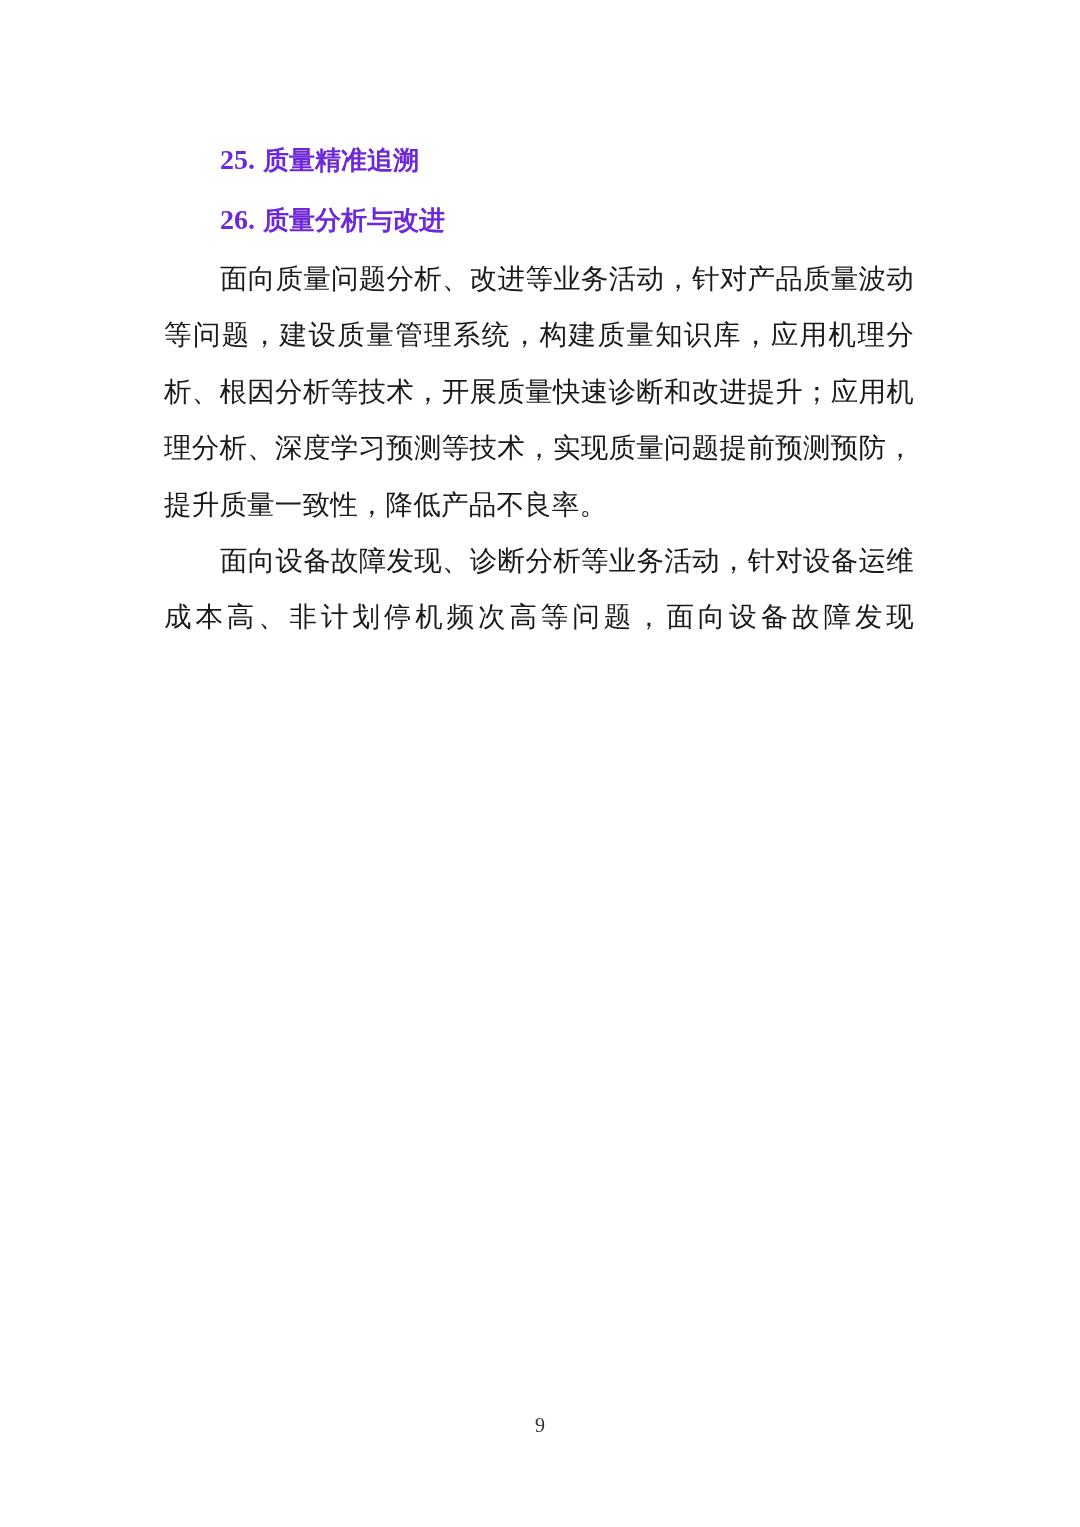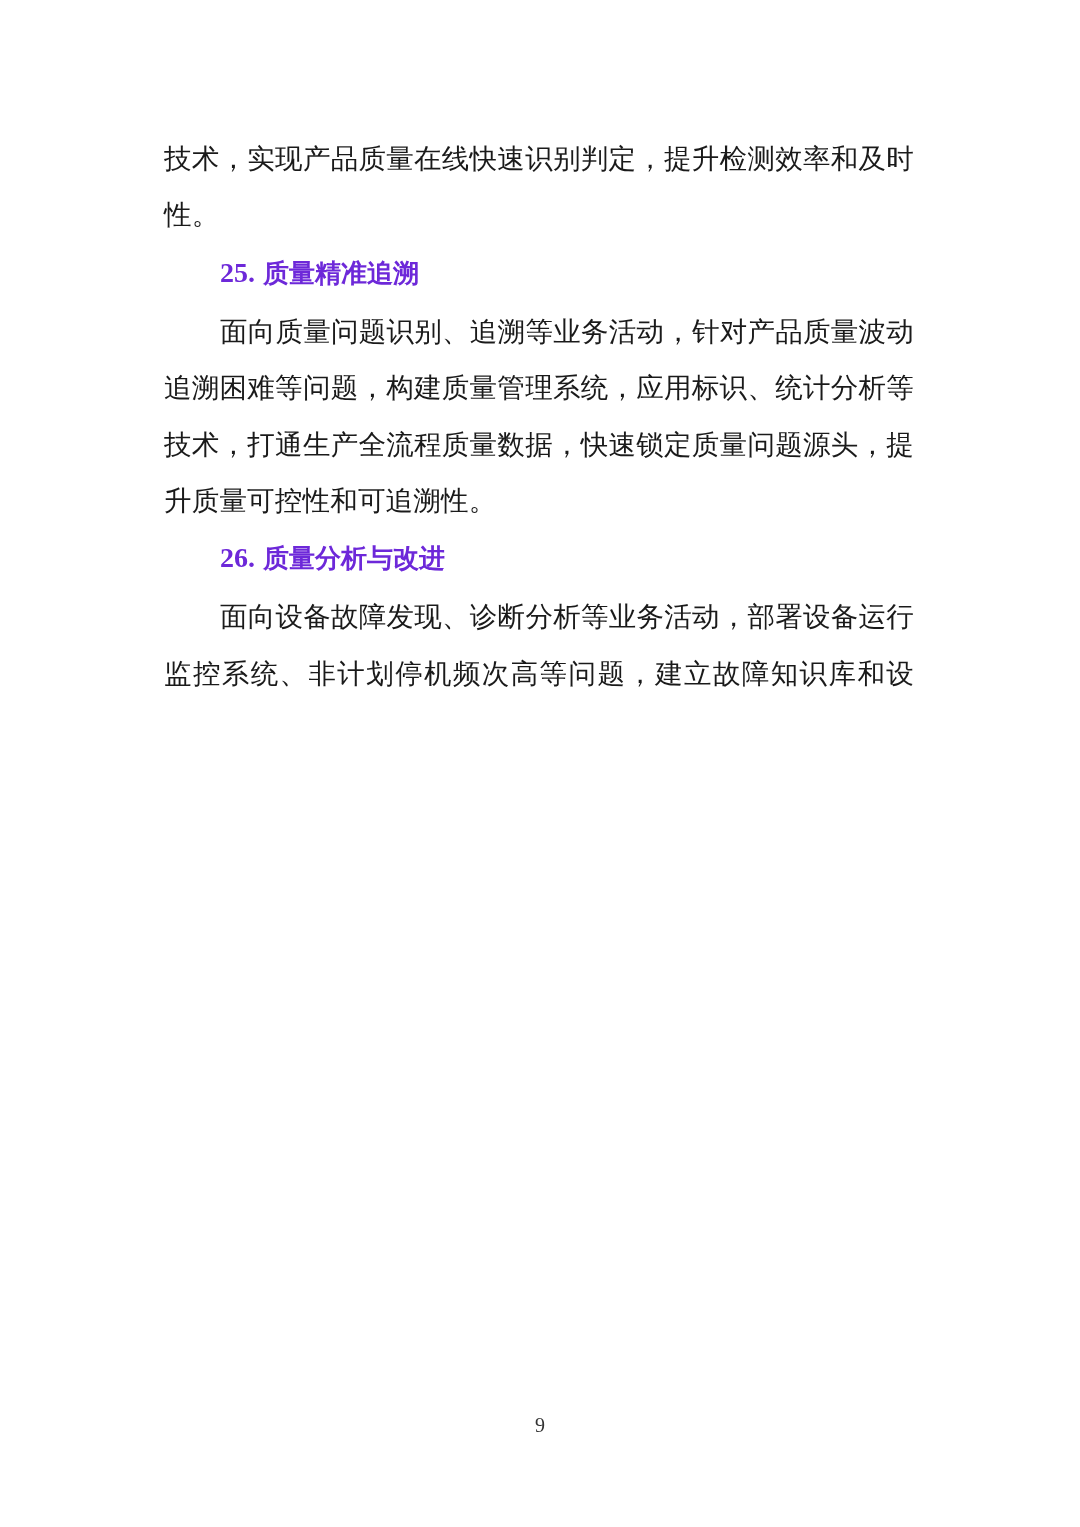--- a/index.html
+++ b/index.html
@@ -55,28 +55,27 @@
     text-align: center;
     font-family: "Liberation Serif", "DejaVu Serif", serif;
     font-size: 20px;
     color: #333333;
   }
 </style>
 </head>
 <body>
 
 <div class="page">
-  <p class="para">技术，实现产品质量在线快速识别判定，提升检测效率和及时性。</p>
 
   <h2 class="heading">
     <span class="num">25.</span><span>质量精准追溯</span>
   </h2>
-  <p class="para indent">面向质量问题识别、追溯等业务活动，针对产品质量波动追溯困难等问题，构建质量管理系统，应用标识、统计分析等技术，打通生产全流程质量数据，快速锁定质量问题源头，提升质量可控性和可追溯性。</p>
 
   <h2 class="heading">
     <span class="num">26.</span><span>质量分析与改进</span>
   </h2>
+  <p class="para indent">面向质量问题分析、改进等业务活动，针对产品质量波动等问题，建设质量管理系统，构建质量知识库，应用机理分析、根因分析等技术，开展质量快速诊断和改进提升；应用机理分析、深度学习预测等技术，实现质量问题提前预测预防，提升质量一致性，降低产品不良率。</p>
 
 
-  <p class="para indent" style="text-align-last: justify;">面向设备故障发现、诊断分析等业务活动，部署设备运行监控系统、非计划停机频次高等问题，建立故障知识库和设</p>
+  <p class="para indent" style="text-align-last: justify;">面向设备故障发现、诊断分析等业务活动，针对设备运维成本高、非计划停机频次高等问题，面向设备故障发现</p>
 </div>
 
 <div class="page-number">9</div>
 
 </body></html>

